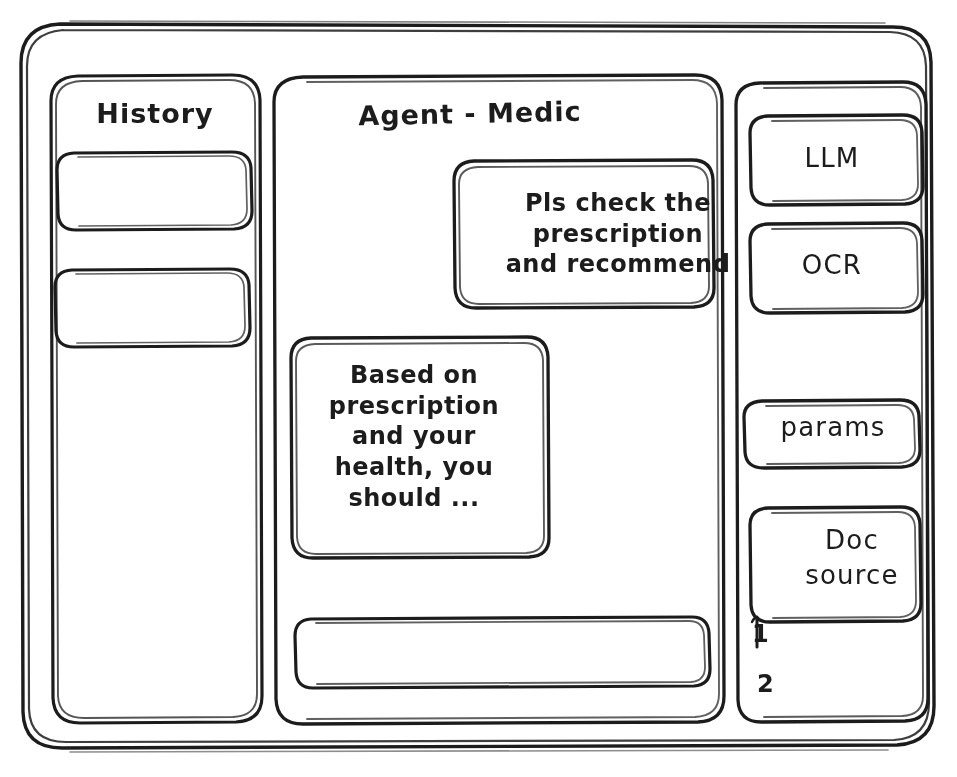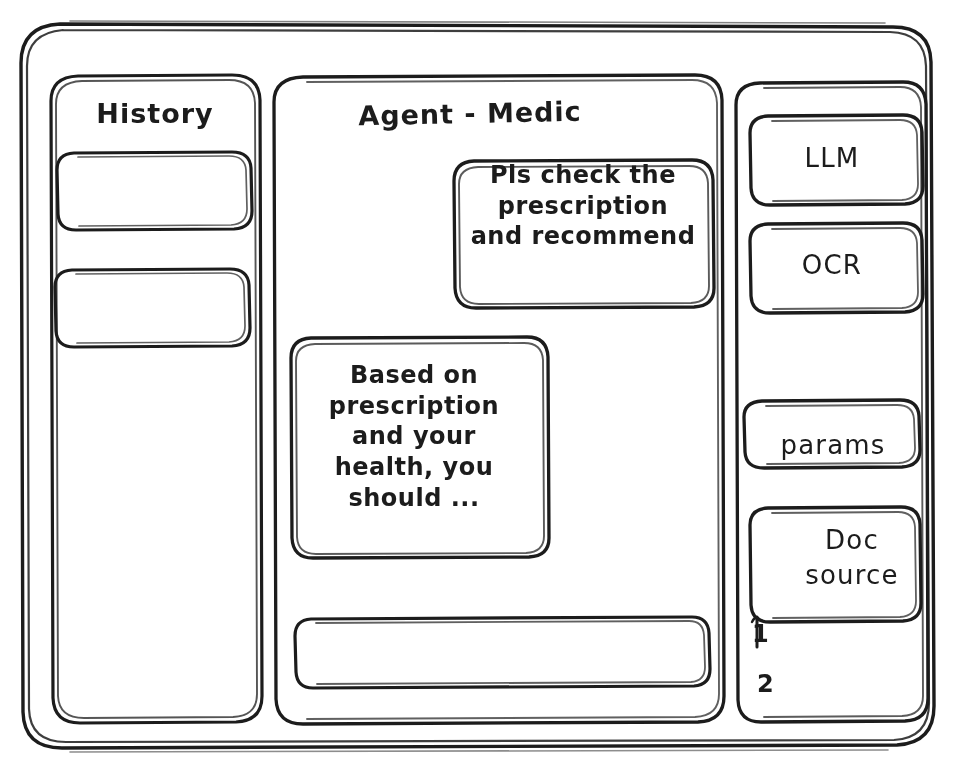--- a/index.html
+++ b/index.html
@@ -61,25 +61,25 @@
     font-size: 24px;
     font-weight: 600;
     line-height: 1.28;
   }
   .list-num {
     font-size: 24px;
     font-weight: 700;
   }
   .t-history  { left: 60px;  top: 98px;  width: 190px; }
   .t-agent    { left: 300px; top: 98px;  width: 340px; transform: rotate(-1.2deg); }
-  .t-user-bubble  { left: 462px; top: 160px; width: 242px; }
+  .t-user-bubble  { left: 462px; top: 188px; width: 242px; padding-left: 35px; }
   .t-agent-bubble { left: 300px; top: 360px; width: 228px; }
   .t-llm     { left: 752px; top: 143px; width: 160px; }
   .t-ocr     { left: 752px; top: 250px; width: 160px; }
-  .t-params  { left: 750px; top: 412px; width: 166px; margin-top: 18px; }
+  .t-params  { left: 750px; top: 412px; width: 166px; }
   .t-doc     { left: 752px; top: 523px; width: 160px; line-height: 1.35; margin-left: 20px; }
   .t-n1 { left: 752px; top: 620px; width: 30px; text-align: left; }
   .t-n2 { left: 757px; top: 670px; width: 30px; text-align: left; }
 </style>
 </head>
 <body>
 
 <div id="canvas">
 
   <svg class="sketch-svg" viewBox="0 0 957 777">

